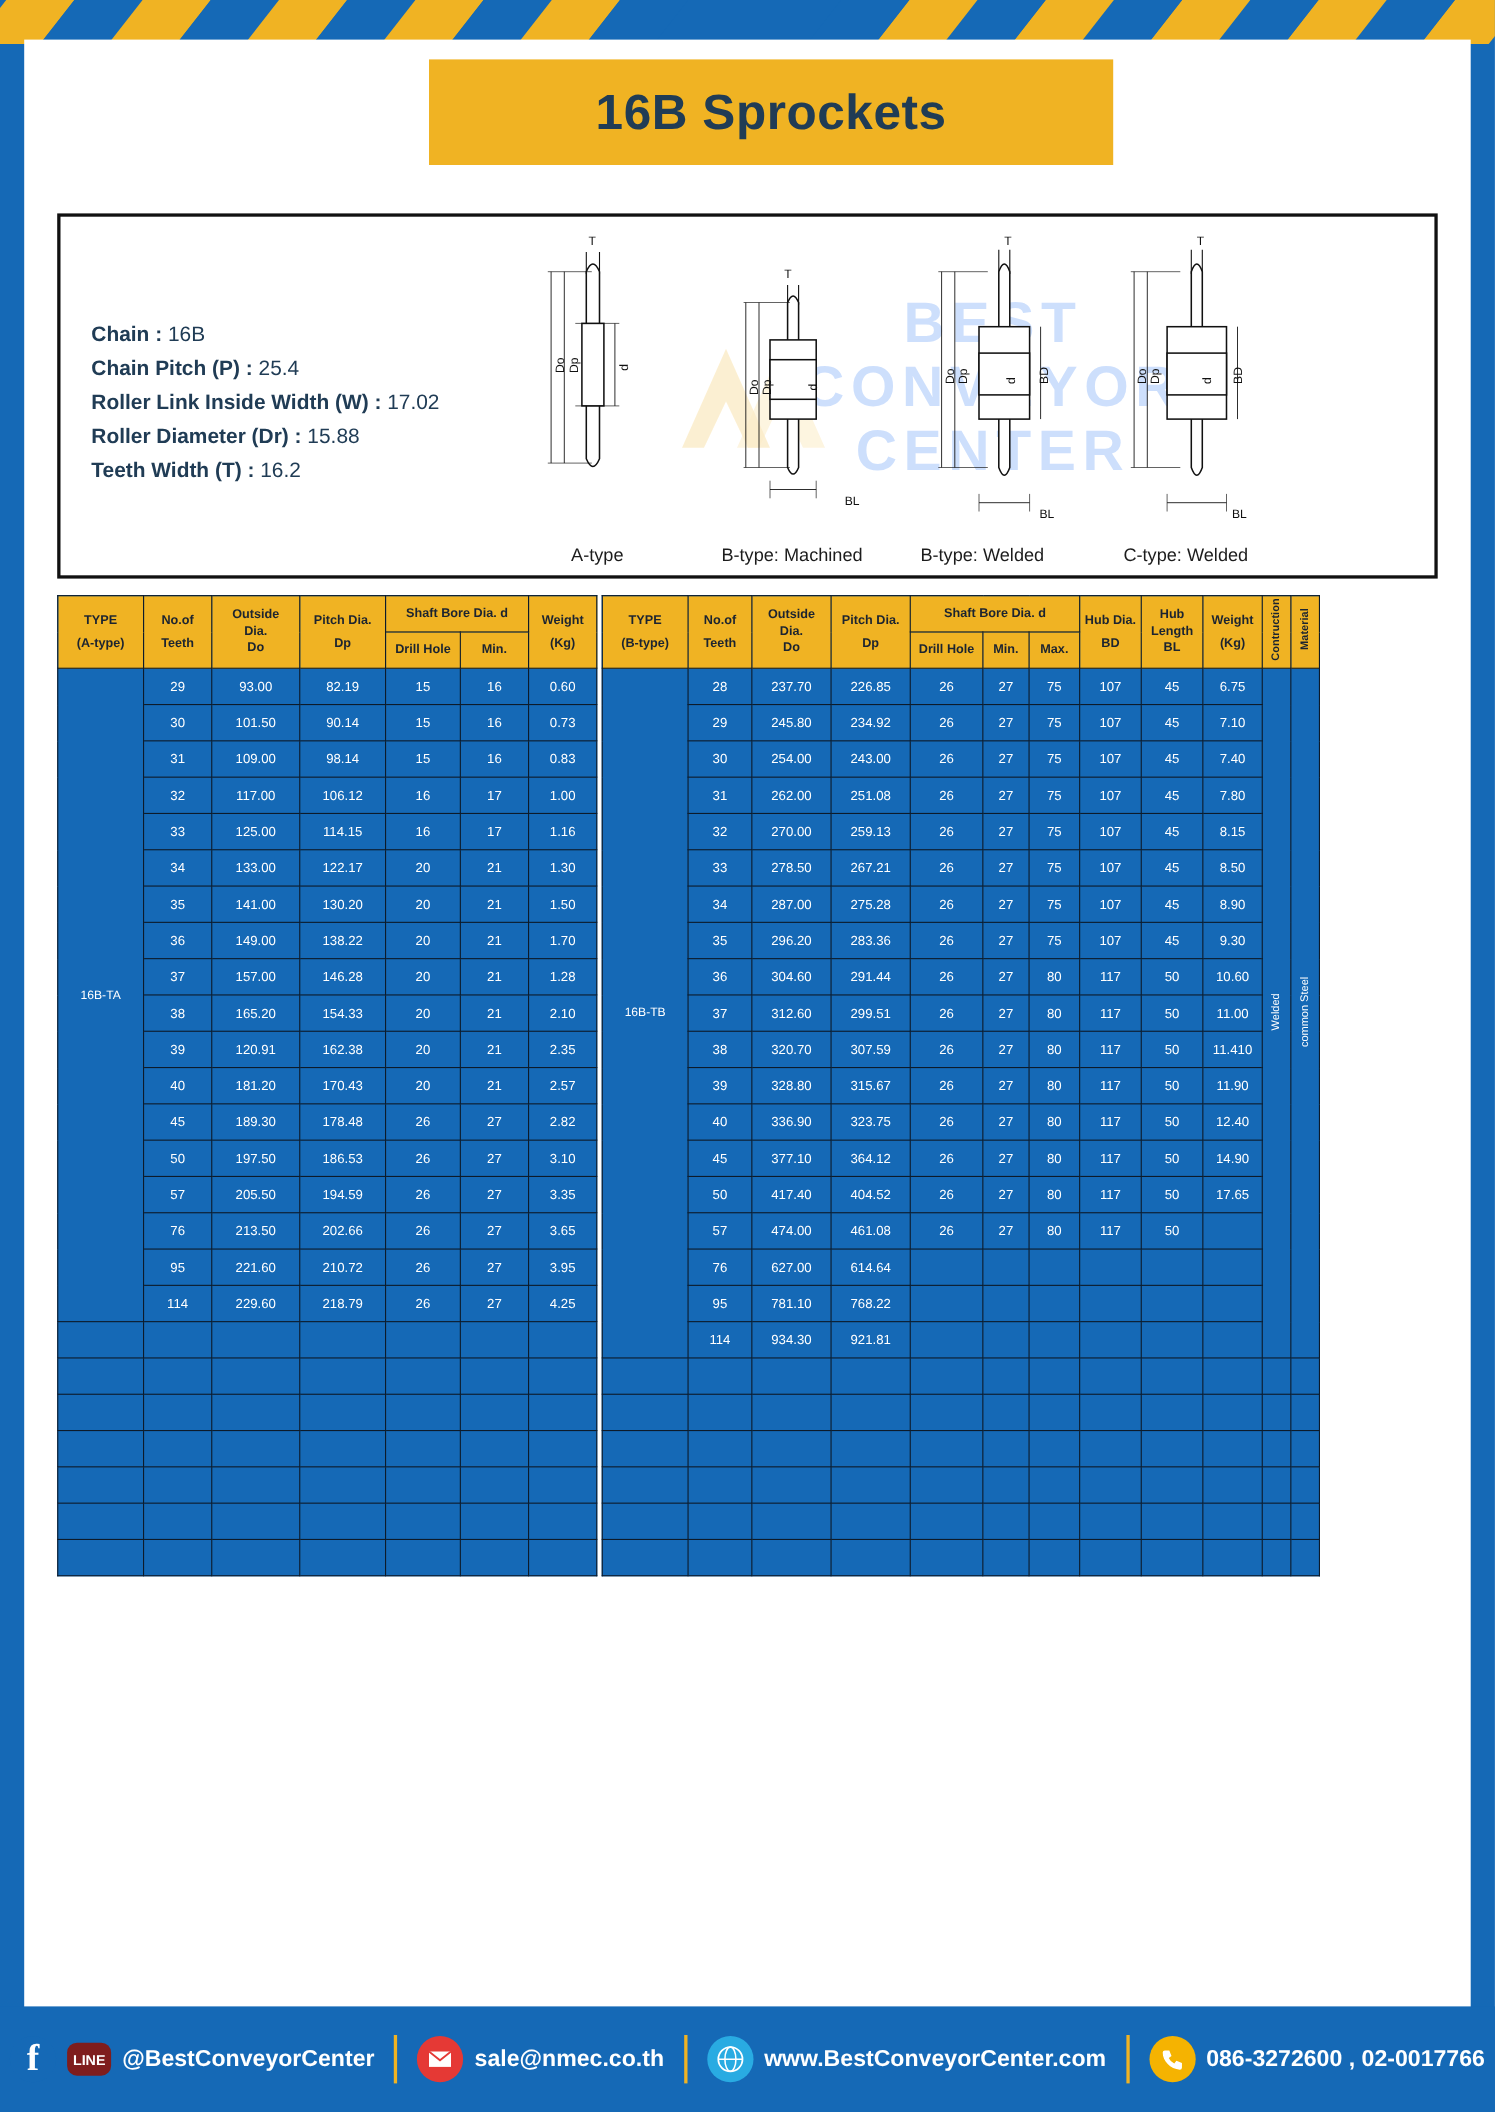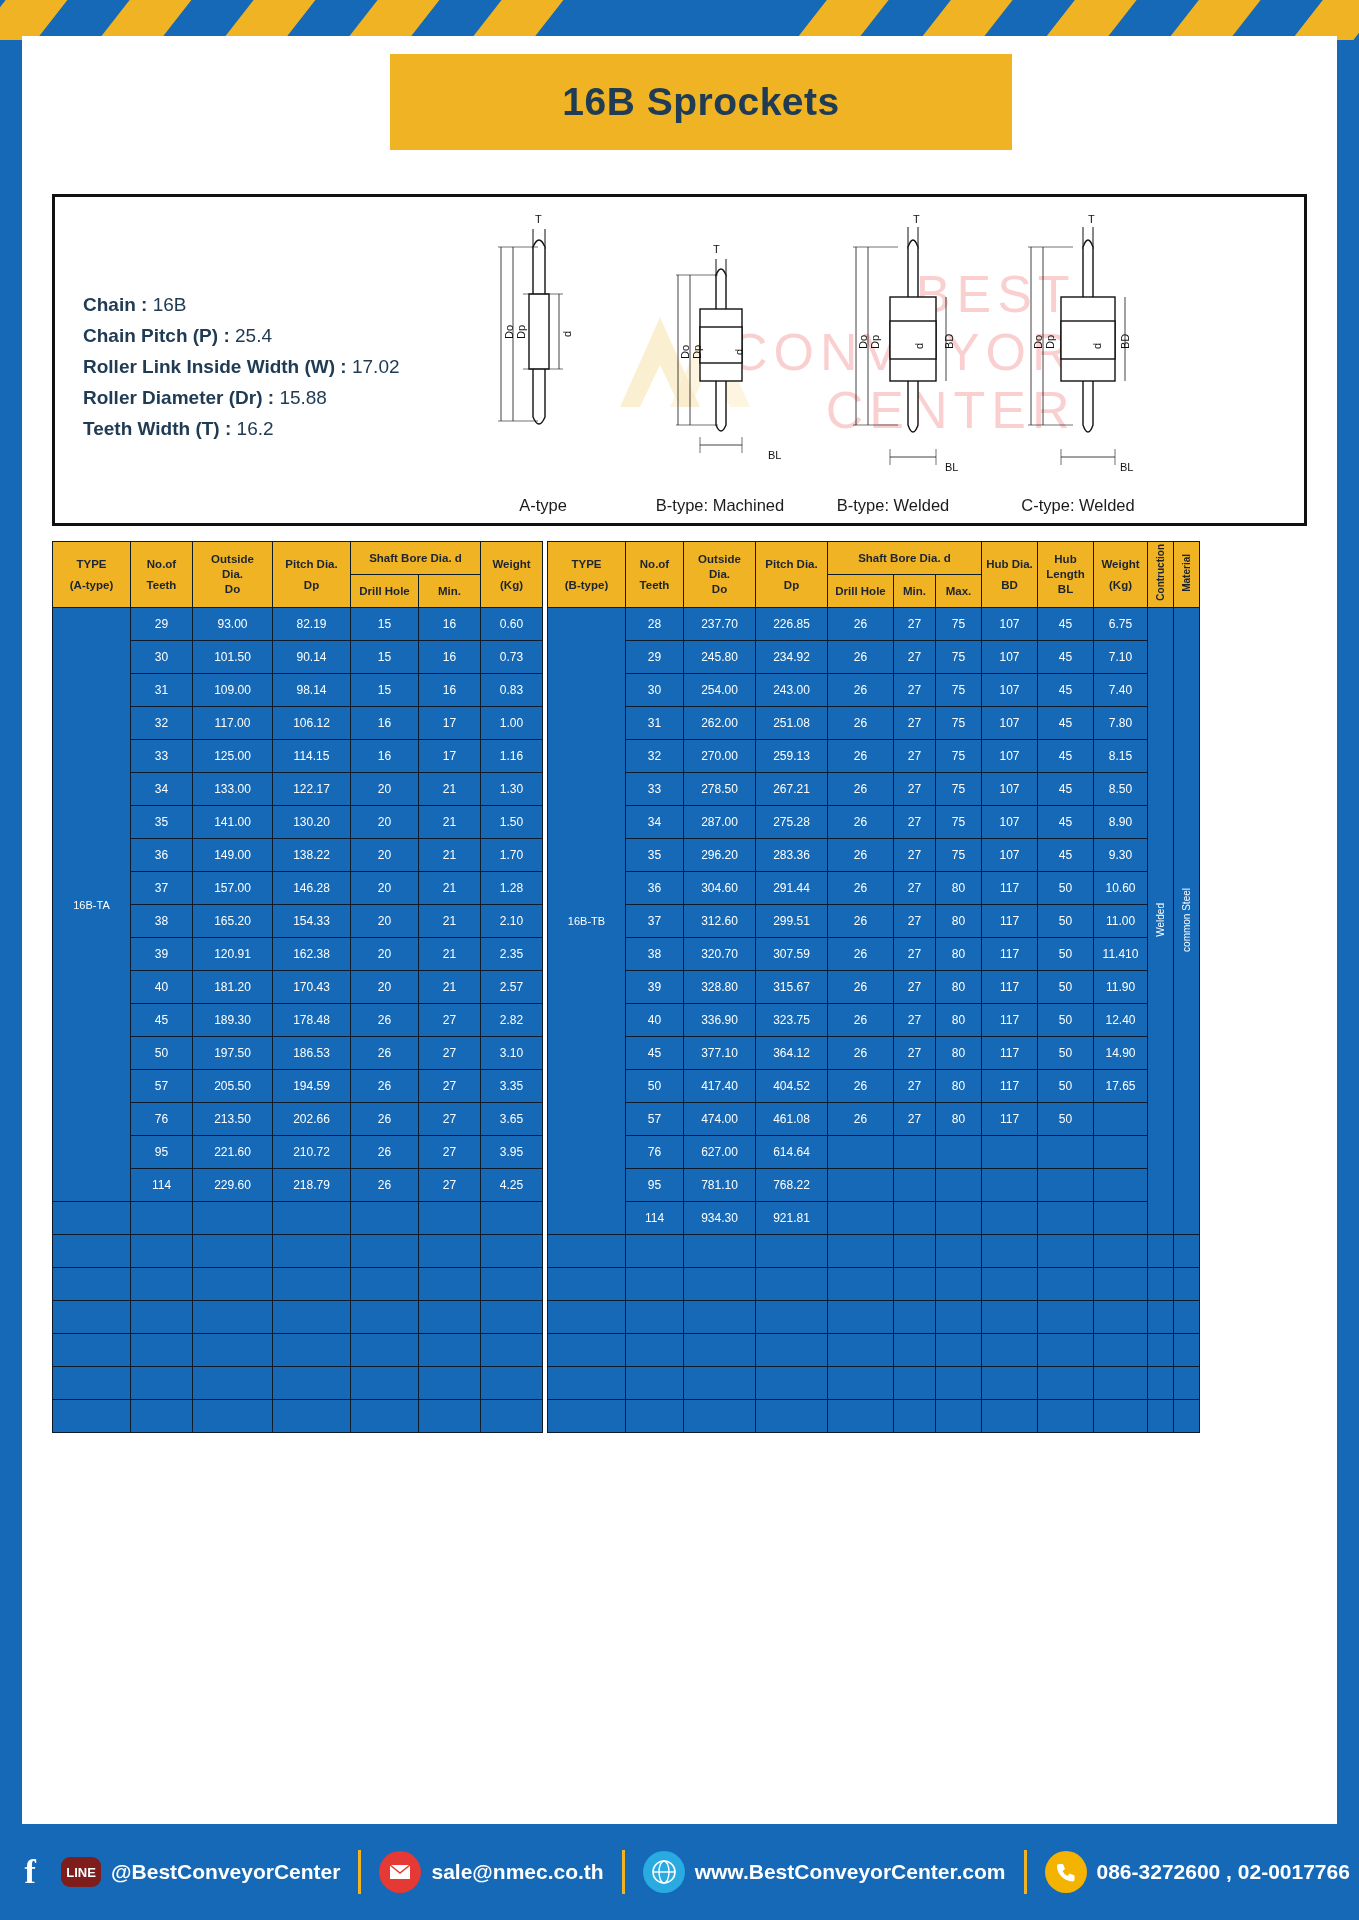--- a/index.html
+++ b/index.html
@@ -42,21 +42,21 @@
     top: 18px;
     width: 622px;
     height: 96px;
     background: #f0b323;
     display: flex;
     align-items: center;
     justify-content: center;
   }
   .title-band h1 {
     margin: 0;
-    font-size: 39px;
+    font-size: 45px;
     font-weight: bold;
     color: #203c55;
     letter-spacing: 0.5px;
   }
 
   
   .spec-box {
     position: absolute;
     left: 30px;
     top: 158px;
@@ -82,25 +82,25 @@
     position: absolute;
     left: 545px;
     top: 60px;
     width: 470px;
     height: 220px;
     opacity: 0.25;
     pointer-events: none;
   }
   .wm-text {
     font-size: 52px;
-    font-weight: normal;
-    color: #ef4444;
+    font-weight: bold;
+    color: #3b82f6;
     letter-spacing: 6px;
     line-height: 58px;
-    text-align: right;
+    text-align: center;
   }
 
   
   .drawings { position: absolute; left: 368px; top: 8px; width: 880px; height: 320px; }
   .dwg-caption {
     position: absolute;
     bottom: 10px;
     font-size: 16.5px;
     color: #1c1c1c;
     text-align: center;

